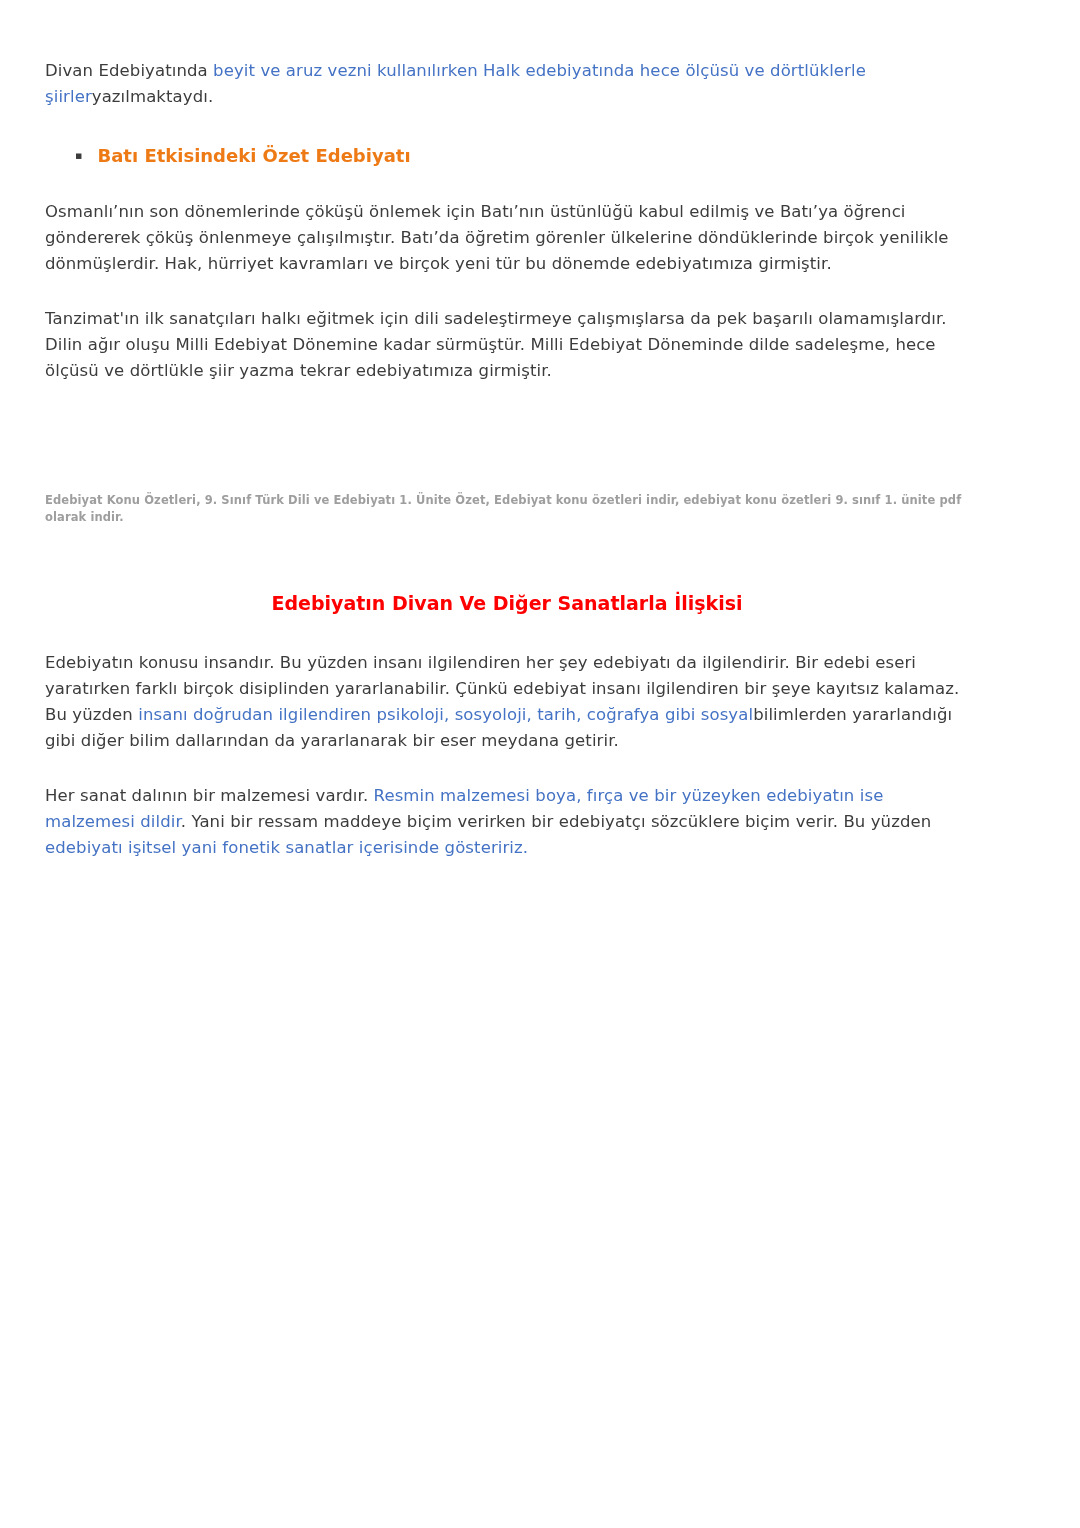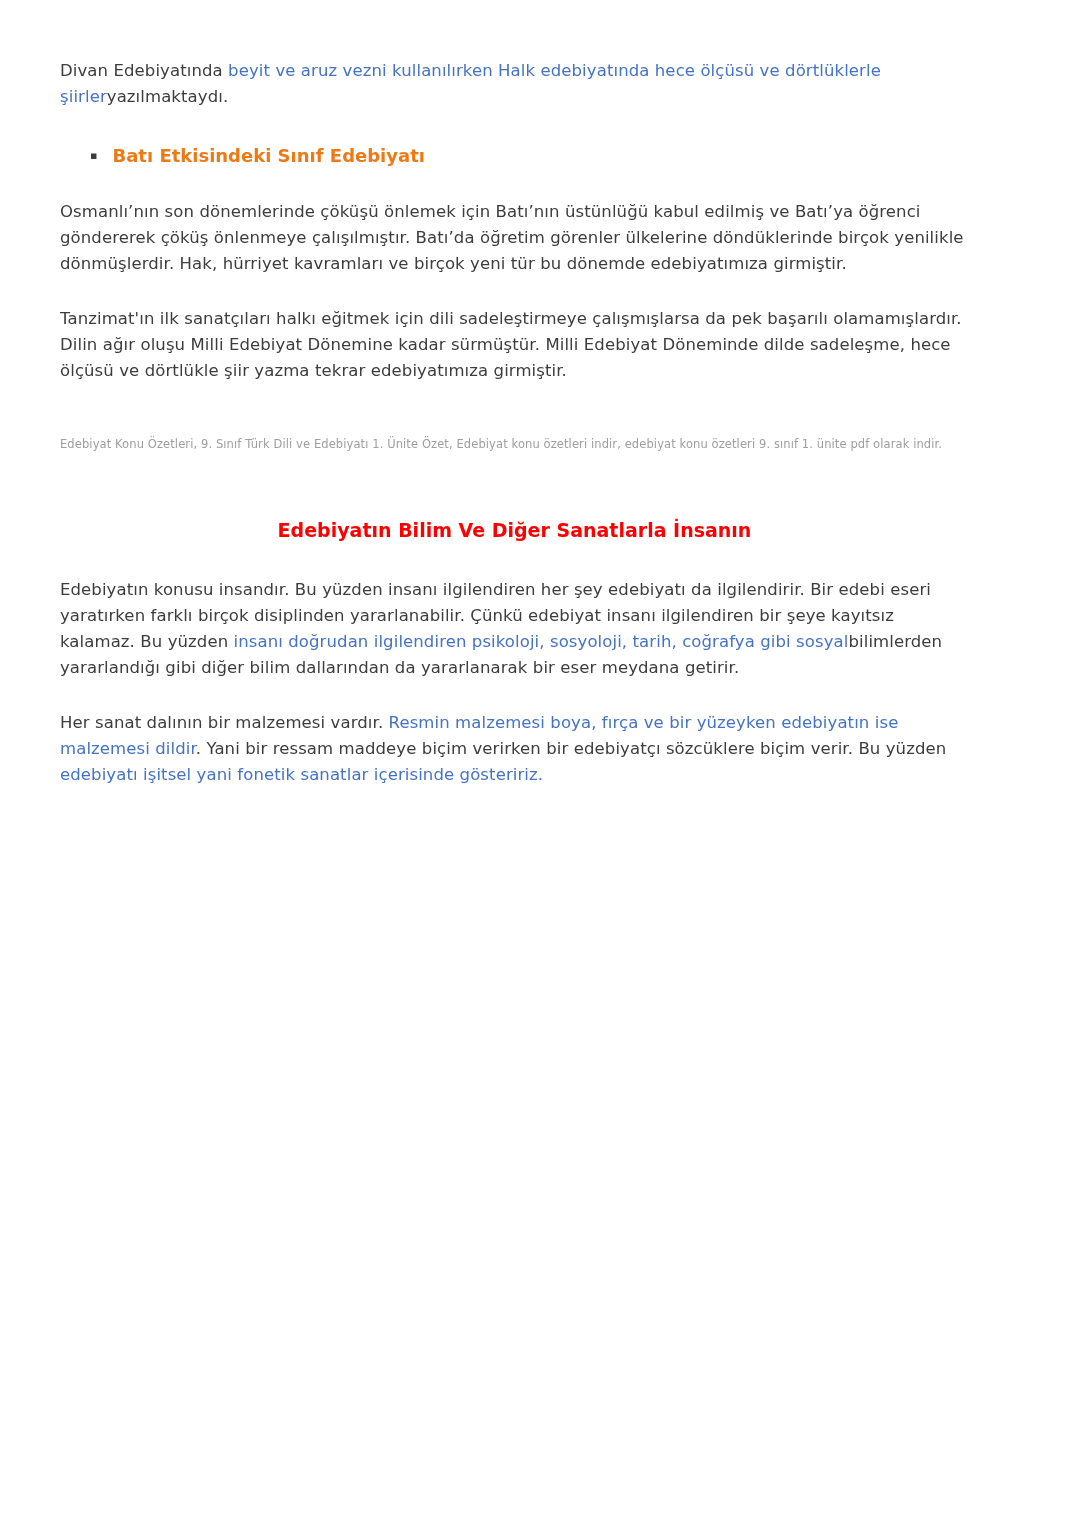--- a/index.html
+++ b/index.html
@@ -14,21 +14,21 @@
   html,body{background:var(--page-bg);}
   body{
     width:1080px;
     min-height:1528px;
     font-family:"DejaVu Sans",sans-serif;
     -webkit-font-smoothing:antialiased;
   }
   .page{
     width:1064px;
     min-height:1528px;
-    padding:58px 95px 80px 60px;
+    padding:58px 95px 80px 45px;
     background:var(--page-bg);
   }
   .para{
     font-size:16.5px;
     line-height:26px;
     color:var(--body-text);
     margin-bottom:29px;
     letter-spacing:0.1px;
   }
   .seg-dark{color:var(--body-text);}
@@ -43,24 +43,24 @@
     font-weight:bold;
     color:var(--heading-orange);
   }
   .h-orange .bullet{
     color:var(--body-text);
     font-size:11px;
     line-height:1;
     font-weight:normal;
   }
   .note{
-    margin-top:52px;
+    margin-top:108px;
     margin-bottom:0;
     font-size:11.5px;
-    font-weight:normal;
+    font-weight:bold;
     line-height:17px;
     color:var(--note-gray);
     letter-spacing:0.1px;
   }
   .h-red{
     margin:66px 0 36px 0;
     text-align:center;
     font-size:19px;
     font-weight:bold;
     color:var(--heading-red);
@@ -68,30 +68,30 @@
 </style>
 </head>
 <body>
 
 <div class="page">
 
   <p class="para"><span class="seg-dark">Divan Edebiyatında </span><span class="seg-blue">beyit ve aruz vezni kullanılırken Halk edebiyatında hece ölçüsü ve dörtlüklerle şiirler</span><span class="seg-dark">yazılmaktaydı.</span></p>
 
   <h3 class="h-orange">
     <span class="bullet">▪</span>
-    <span>Batı Etkisindeki Sınıf Edebiyatı</span>
+    <span>Batı Etkisindeki Özet Edebiyatı</span>
   </h3>
 
   <p class="para"><span class="seg-dark">Osmanlı’nın son dönemlerinde çöküşü önlemek için Batı’nın üstünlüğü kabul edilmiş ve Batı’ya öğrenci göndererek çöküş önlenmeye çalışılmıştır. Batı’da öğretim görenler ülkelerine döndüklerinde birçok yenilikle dönmüşlerdir. Hak, hürriyet kavramları ve birçok yeni tür bu dönemde edebiyatımıza girmiştir.</span></p>
 
 
   <p class="para"><span class="seg-dark">Tanzimat'ın ilk sanatçıları halkı eğitmek için dili sadeleştirmeye çalışmışlarsa da pek başarılı olamamışlardır. Dilin ağır oluşu Milli Edebiyat Dönemine kadar sürmüştür. Milli Edebiyat Döneminde dilde sadeleşme, hece ölçüsü ve dörtlükle şiir yazma tekrar edebiyatımıza girmiştir.</span></p>
 
   <p class="note">Edebiyat Konu Özetleri, 9. Sınıf Türk Dili ve Edebiyatı 1. Ünite Özet, Edebiyat konu özetleri indir, edebiyat konu özetleri 9. sınıf 1. ünite pdf olarak indir.</p>
 
-  <h2 class="h-red">Edebiyatın Bilim Ve Diğer Sanatlarla İnsanın</h2>
+  <h2 class="h-red">Edebiyatın Divan Ve Diğer Sanatlarla İlişkisi</h2>
 
   <p class="para"><span class="seg-dark">Edebiyatın konusu insandır. Bu yüzden insanı ilgilendiren her şey edebiyatı da ilgilendirir. Bir edebi eseri yaratırken farklı birçok disiplinden yararlanabilir. Çünkü edebiyat insanı ilgilendiren bir şeye kayıtsız kalamaz. Bu yüzden </span><span class="seg-blue">insanı doğrudan ilgilendiren psikoloji, sosyoloji, tarih, coğrafya gibi sosyal</span><span class="seg-dark">bilimlerden yararlandığı gibi diğer bilim dallarından da yararlanarak bir eser meydana getirir.</span></p>
 
 
   <p class="para"><span class="seg-dark">Her sanat dalının bir malzemesi vardır. </span><span class="seg-blue">Resmin malzemesi boya, fırça ve bir yüzeyken edebiyatın ise malzemesi dildir</span><span class="seg-dark">. Yani bir ressam maddeye biçim verirken bir edebiyatçı sözcüklere biçim verir. Bu yüzden </span><span class="seg-blue">edebiyatı işitsel yani fonetik sanatlar içerisinde gösteririz.</span></p>
 
 </div>
 
 </body></html>

